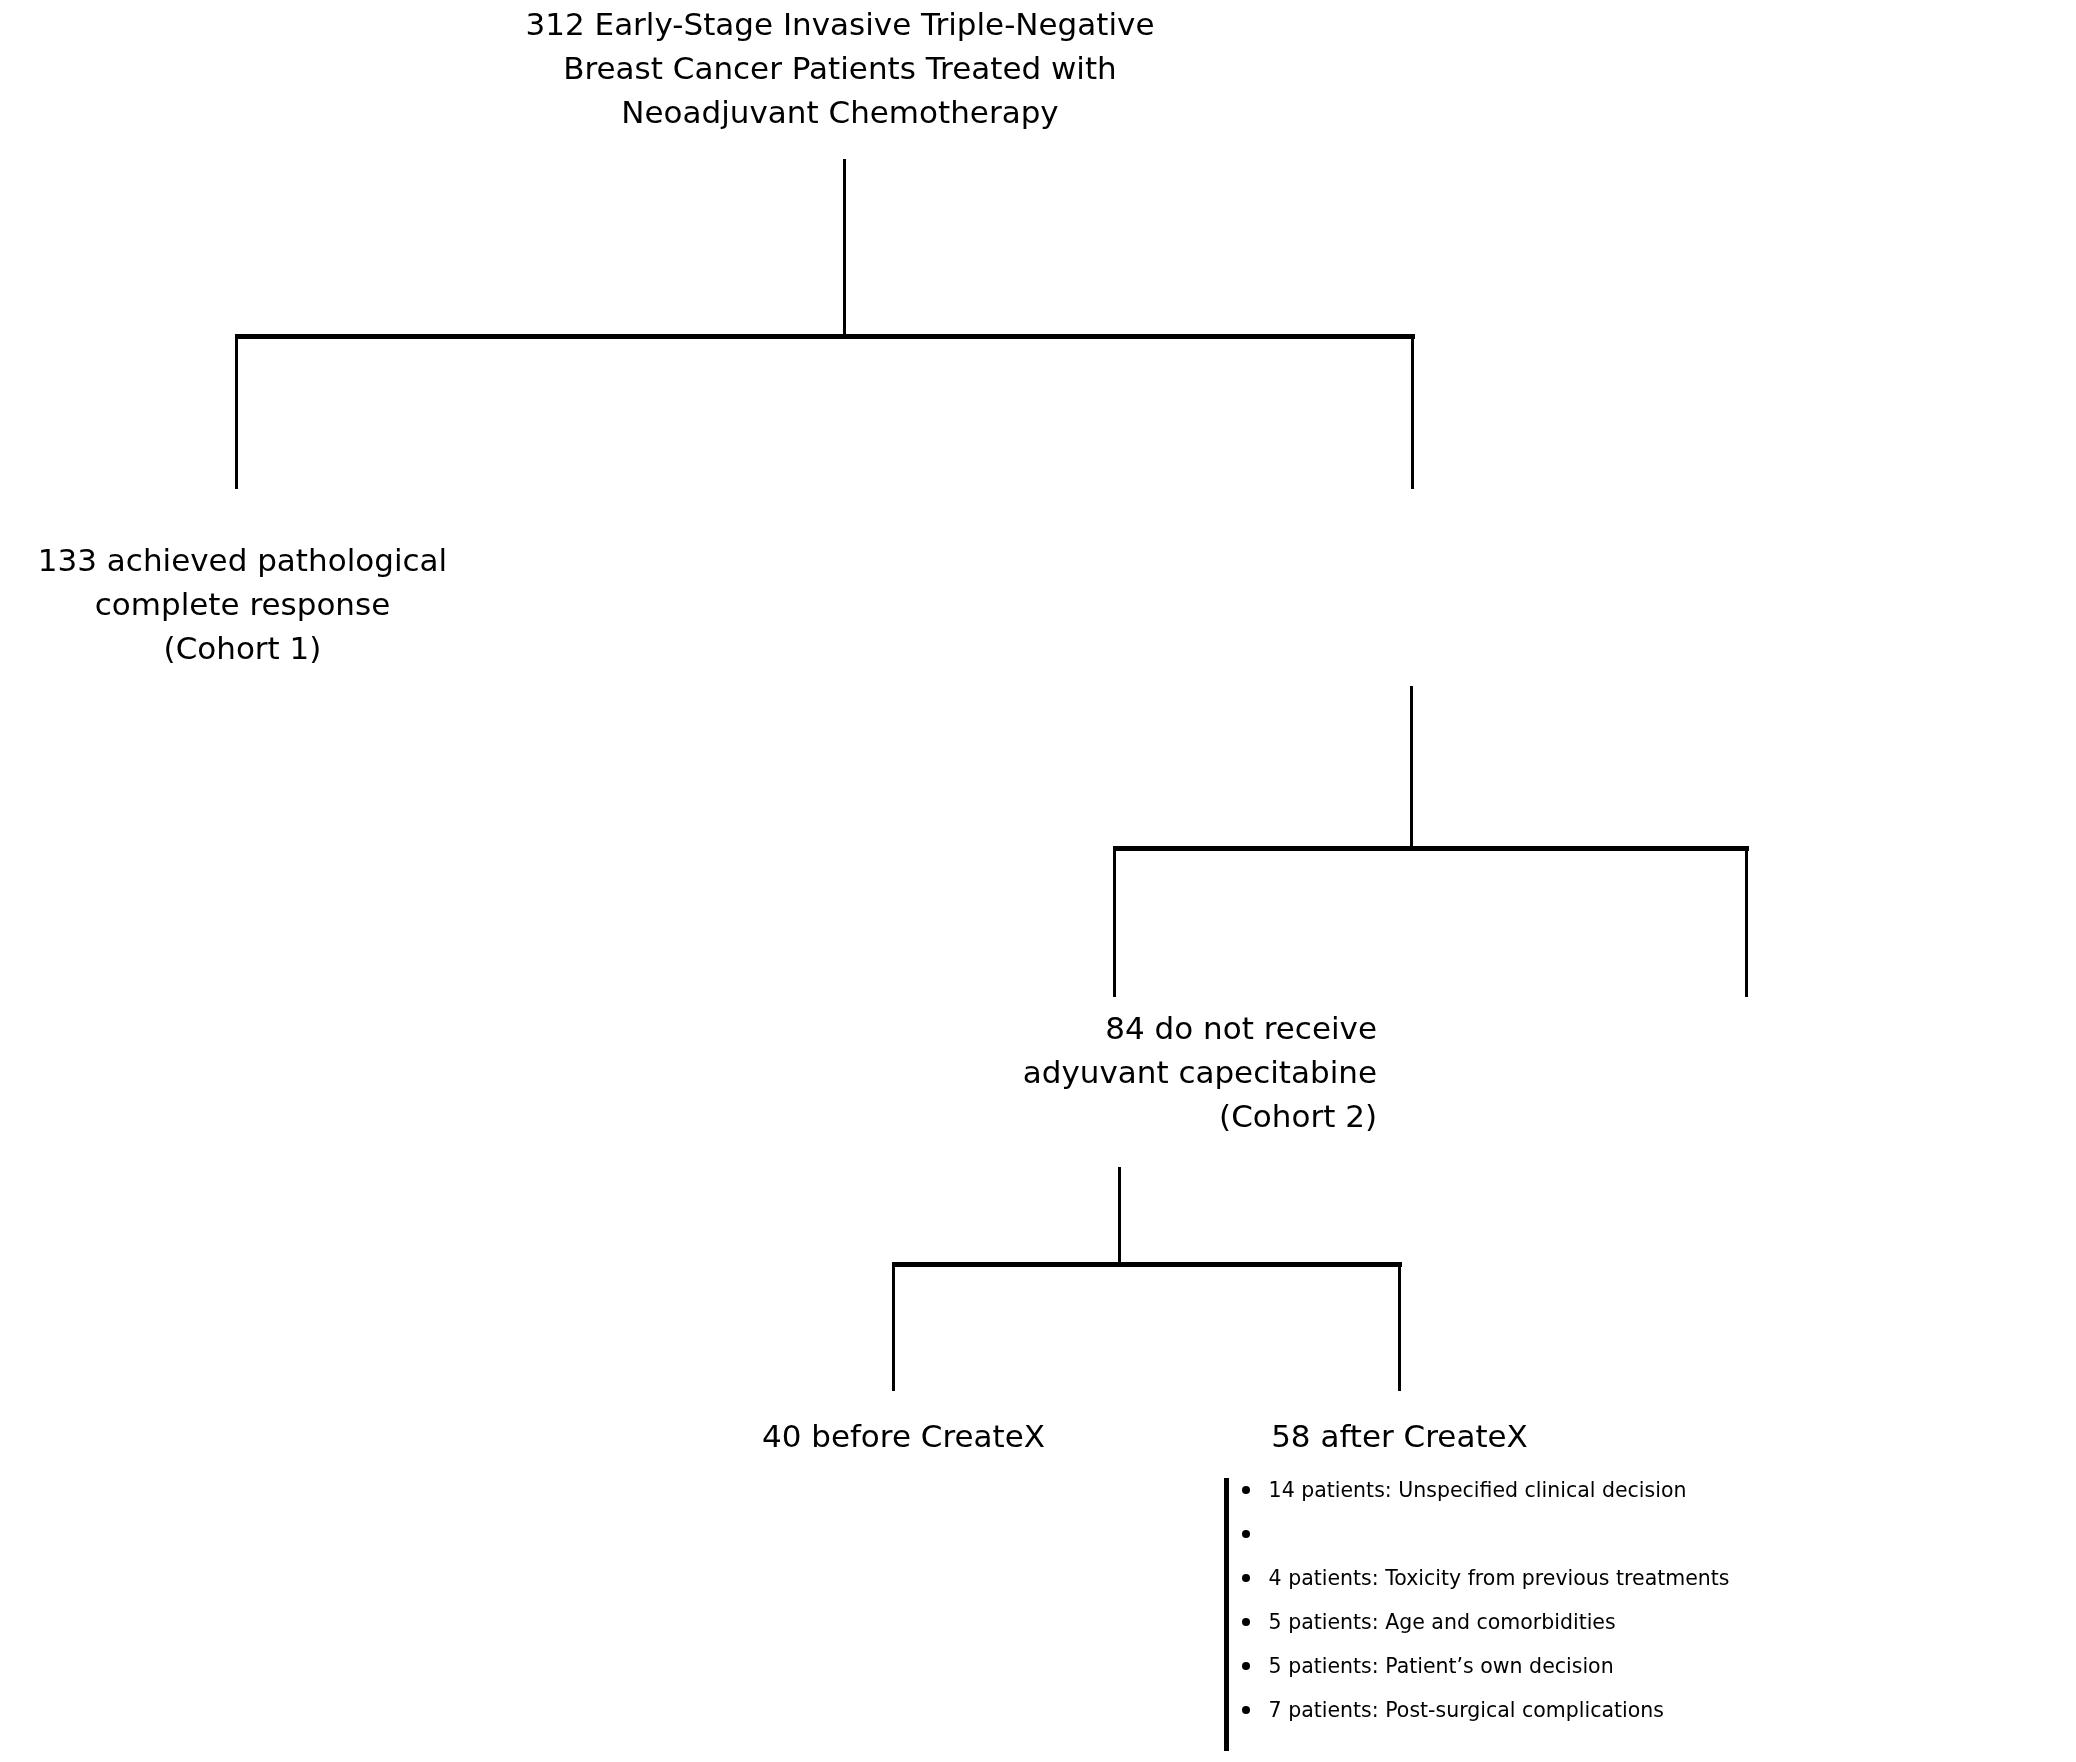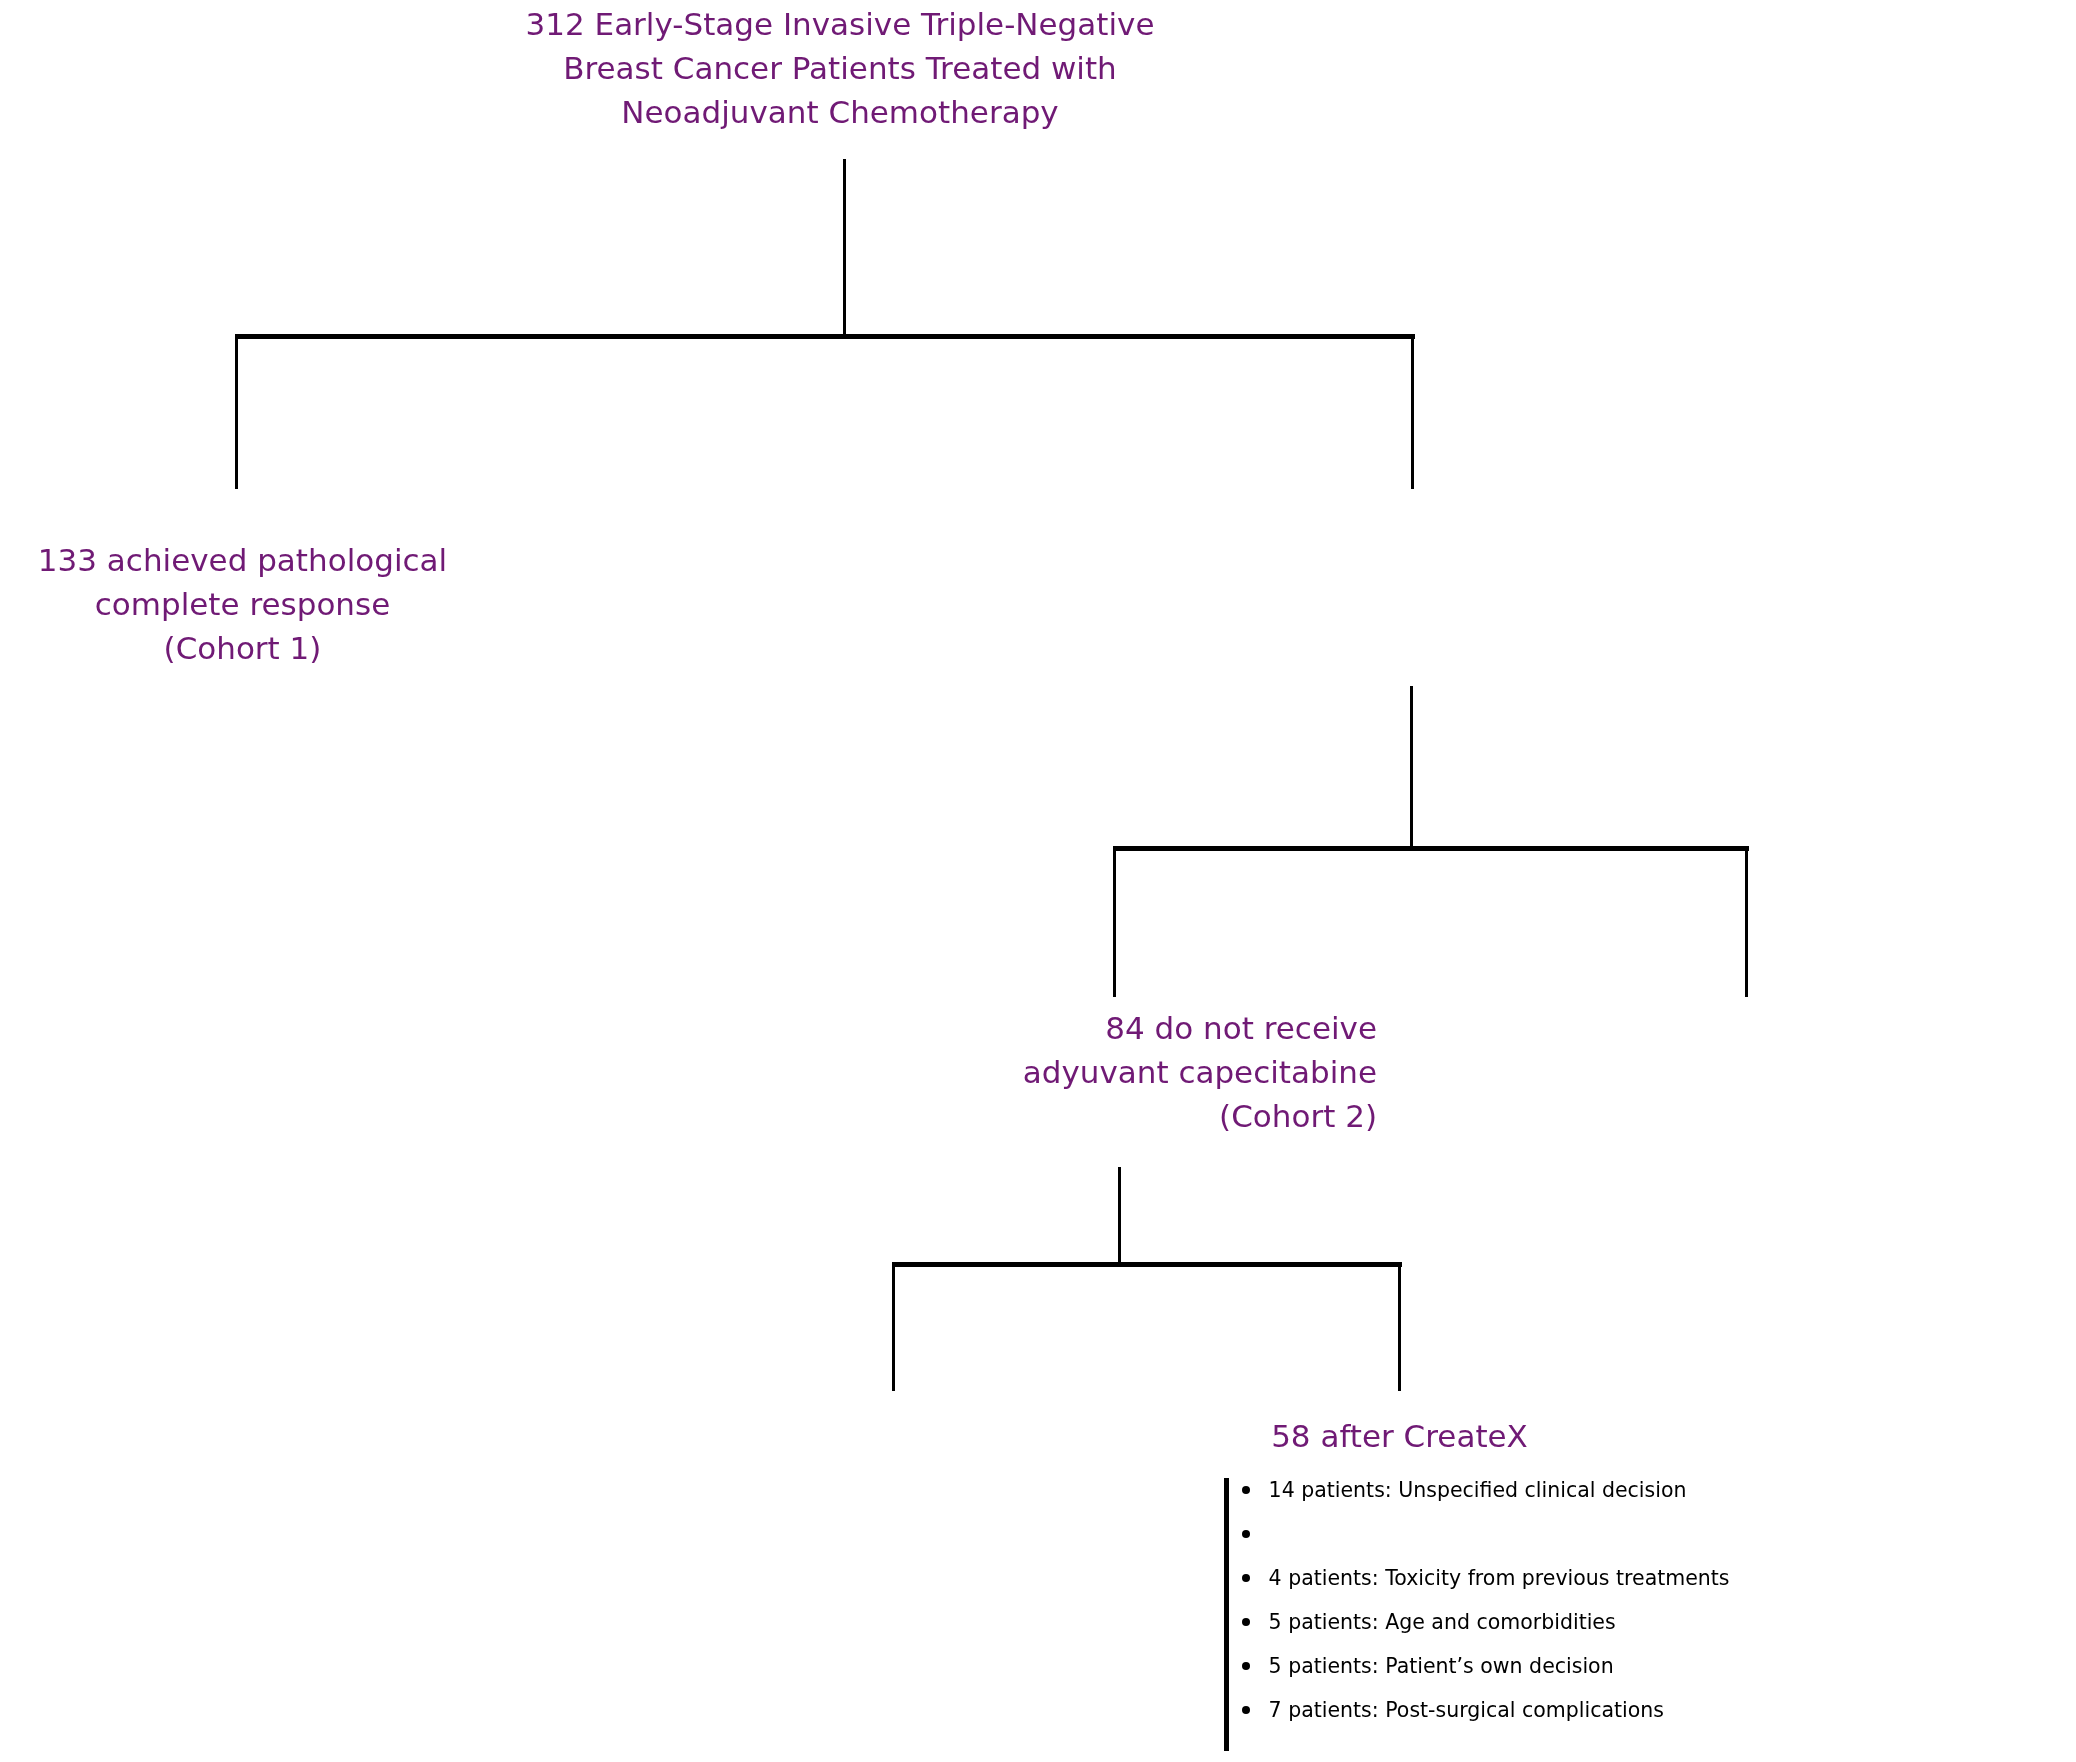--- a/index.html
+++ b/index.html
@@ -15,21 +15,21 @@
     font-family: "DejaVu Sans", "Liberation Sans", sans-serif;
     color: #000000;
     overflow: hidden;
   }
   .node {
     position: absolute;
     text-align: center;
     white-space: pre-line;
     font-size: 31px;
     line-height: 44px;
-    color: #701a75;
+    color: #000000;
   }
   .line {
     position: absolute;
     background: #000000;
   }
   ul.reasons {
     position: absolute;
     left: 1239px;
     top: 1479px;
     width: 852px;
@@ -69,20 +69,21 @@
   <div class="node" style="left:-13px; top:538px; width:511px;">133 achieved pathological
 complete response
 (Cohort 1)</div>
 
 
   <div class="node" style="left:866px; top:1006px; width:511px;text-align:right;">84 do not receive
 adyuvant capecitabine
 (Cohort 2)</div>
 
 
+  <div class="node" style="left:648px; top:1414px; width:511px;">40 before CreateX</div>
 
   <div class="node" style="left:1144px; top:1414px; width:511px;">58 after CreateX</div>
 
   <div class="line" style="left:843px; top:159px;  width:3.4px;    height:178px;"></div>
   <div class="line" style="left:235px;  top:334px;  width:1180px; height:4.5px;"></div>
   <div class="line" style="left:235px;  top:334px;  width:3.4px;    height:155px;"></div>
   <div class="line" style="left:1411px; top:334px;  width:3.4px;    height:155px;"></div>
 
   <div class="line" style="left:1410px; top:686px; width:3.4px;    height:163px;"></div>
   <div class="line" style="left:1113px; top:846px; width:636px; height:4.5px;"></div>

